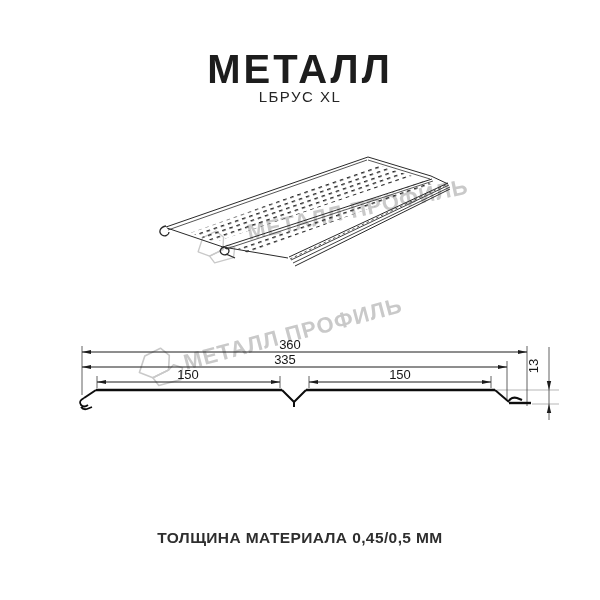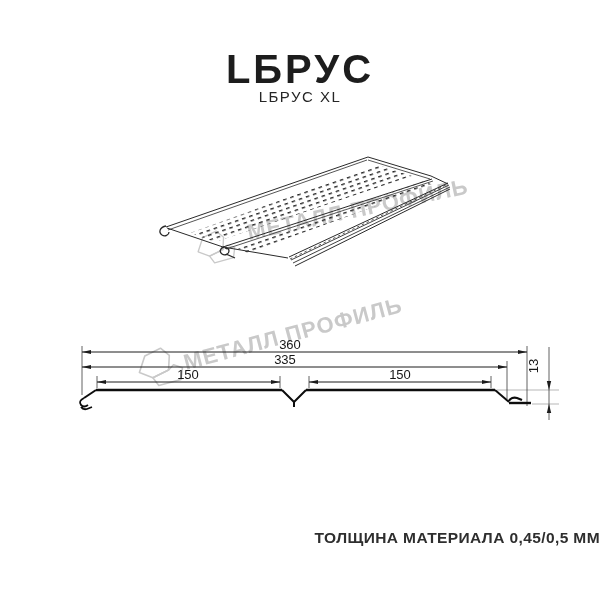--- a/index.html
+++ b/index.html
@@ -2,33 +2,33 @@
 <html><head>
 <meta charset="utf-8">
 <style>
   html,body{margin:0;padding:0;background:#ffffff;}
   .canvas{position:relative;width:600px;height:600px;background:#ffffff;overflow:hidden;
           font-family:"Liberation Sans",sans-serif;}
   .page-title{position:absolute;left:0;top:50px;width:600px;text-align:center;
               font-size:40px;font-weight:800;letter-spacing:3px;color:#1d1d1d;line-height:38px;}
   .page-subtitle{position:absolute;left:0;top:88px;width:600px;text-align:center;
               font-size:15px;font-weight:400;letter-spacing:1.5px;color:#262626;line-height:18px;}
-  .page-footer{position:absolute;left:0;top:528px;width:600px;text-align:right;
+  .page-footer{position:absolute;left:0;top:528px;width:600px;text-align:center;
               font-size:15.5px;font-weight:600;letter-spacing:0.4px;color:#2e2e2e;line-height:20px;}
   svg{position:absolute;left:0;top:0;}
   .wm-text{font-family:"Liberation Sans",sans-serif;font-size:22px;font-weight:bold;
            letter-spacing:1px;fill:#c9c9c9;}
   .dim-label{font-family:"Liberation Sans",sans-serif;font-size:13px;fill:#161616;}
 </style>
 </head>
 <body>
 
 <div class="canvas">
 
-  <div class="page-title">LБРУС</div>
+  <div class="page-title">МЕТАЛЛ</div>
   <div class="page-subtitle">LБРУС XL</div>
 
   <svg width="600" height="600" viewBox="0 0 600 600">
     <defs>
       <pattern id="perf" width="7.5" height="4.6" patternUnits="userSpaceOnUse" patternTransform="rotate(-19)">
         <rect x="0" y="0" width="3.6" height="1.4" fill="#262626"></rect>
       </pattern>
       <g id="mp-logo" fill="none" stroke="#c9c9c9" stroke-width="1.6" stroke-linejoin="round">
         <path d="M4,20 L13,5 L30,1 L37,10 L33,24 L16,28 Z"></path>
         <path d="M16,28 L33,24 L39,20 L47,25 L43,36 L20,37 Z"></path>

